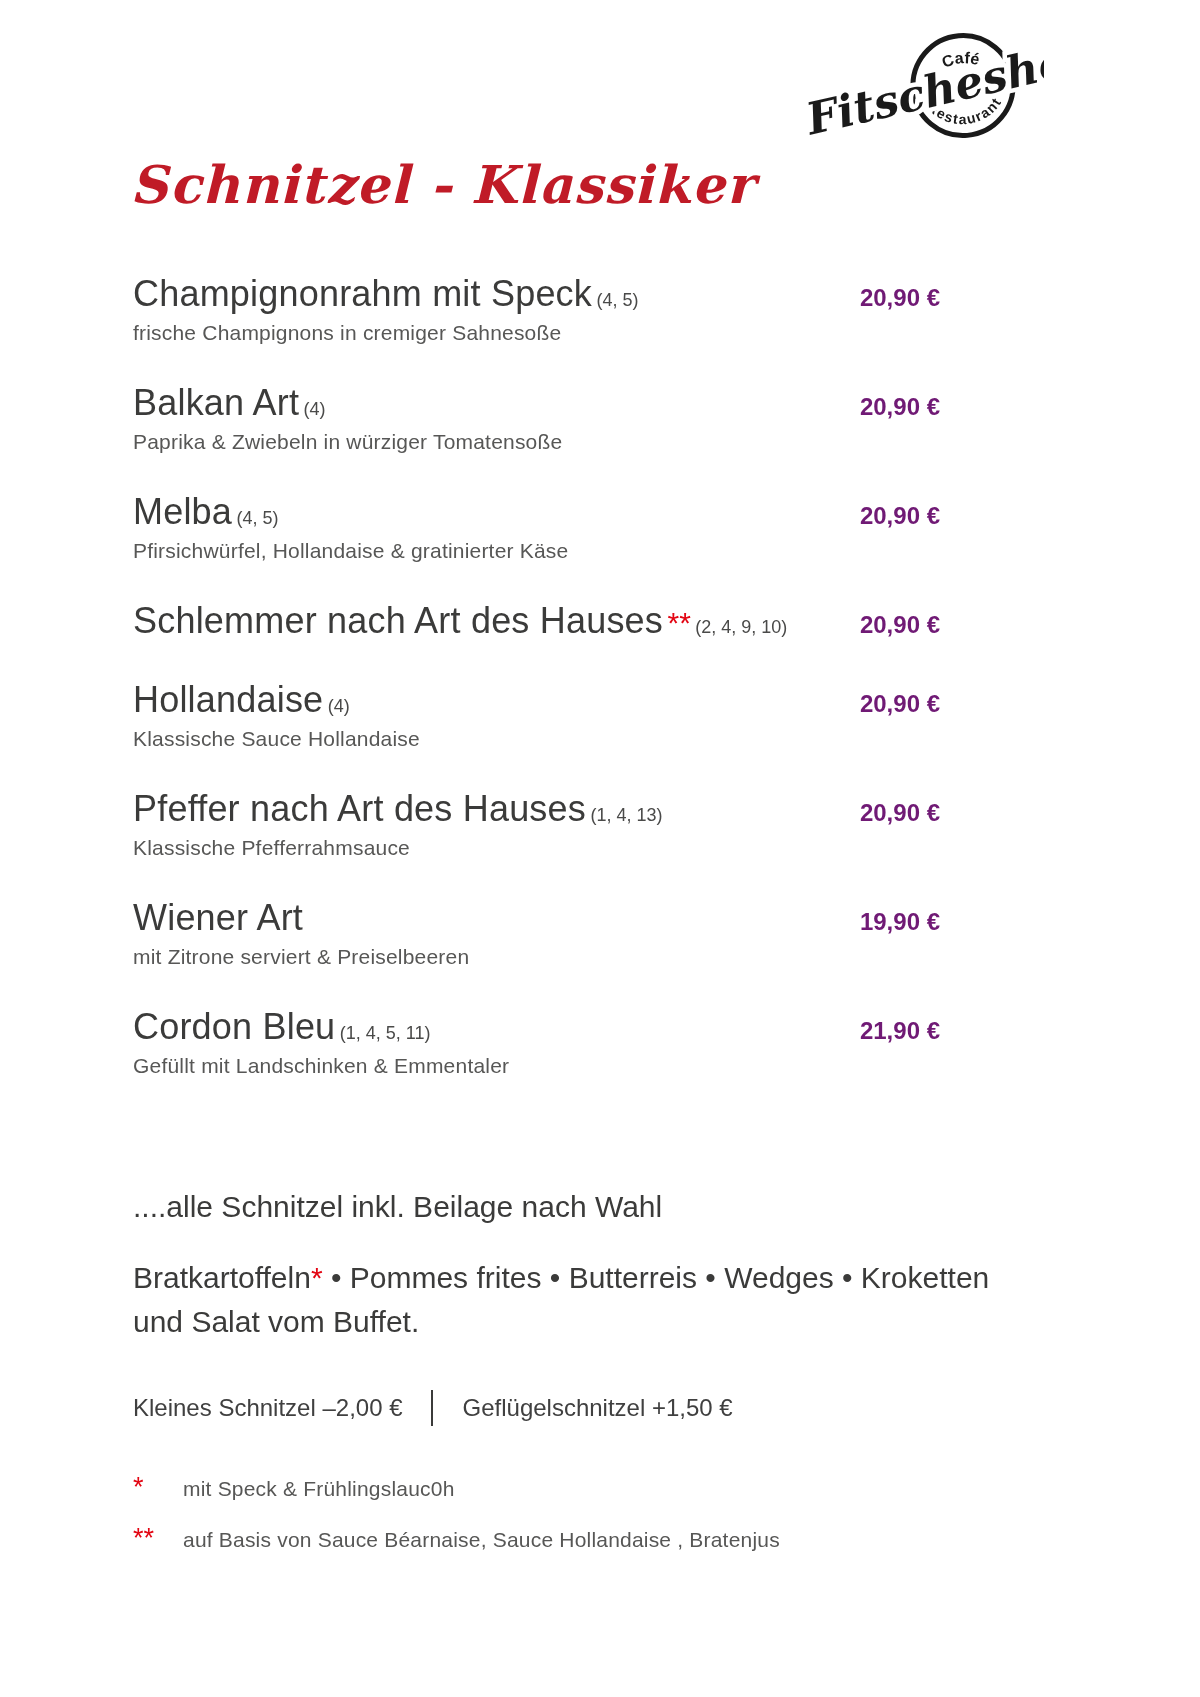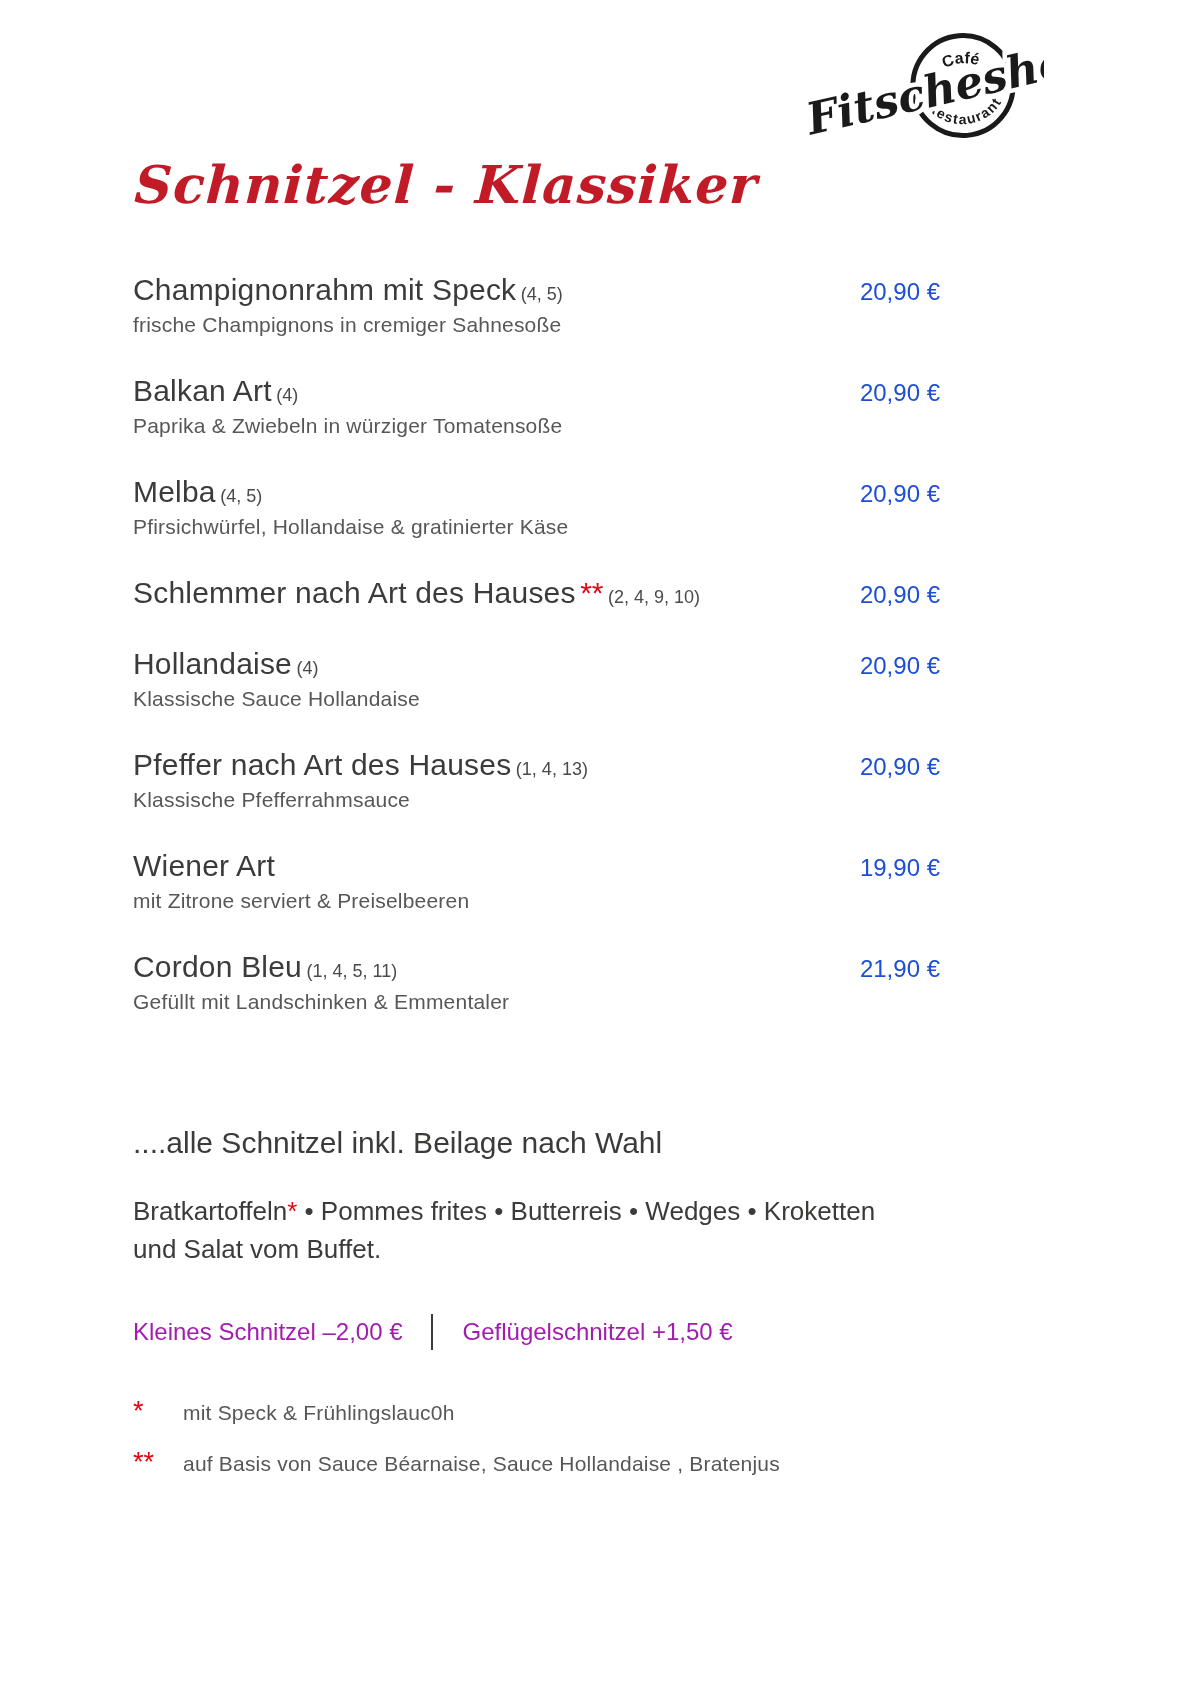--- a/index.html
+++ b/index.html
@@ -47,71 +47,71 @@
   }
   
   .menu { margin-top: 56px; }
   .item { margin-bottom: 37px; }
   .item-head {
     display: flex;
     justify-content: space-between;
     align-items: baseline;
   }
   .item-name {
-    font-size: 30px;
+    font-size: 36px;
     font-weight: 300;
     color: #3b3b3a;
     letter-spacing: 0.2px;
   }
   .item-stars {
     font-size: 30px;
     color: #e30613;
     font-weight: 400;
   }
   .item-allergens {
     font-size: 18px;
     font-weight: 300;
     color: #4a4a49;
   }
   .item-price {
     font-size: 24px;
-    font-weight: 400;
-    color: #1d4ed8;
+    font-weight: 700;
+    color: #701a75;
     white-space: nowrap;
   }
   .item-desc {
     margin-top: 6px;
     font-size: 21px;
     font-weight: 300;
     color: #575756;
     letter-spacing: 0.2px;
   }
   
   .note {
     margin-top: 112px;
     font-size: 30px;
     font-weight: 300;
     color: #3b3b3a;
   }
   .sides {
     margin-top: 32px;
-    font-size: 26px;
+    font-size: 30px;
     font-weight: 300;
     color: #3b3b3a;
     line-height: 1.47;
     width: 860px;
   }
   .red-star { color: #e30613; }
   .size-options {
     margin-top: 46px;
     display: flex;
     align-items: center;
     font-size: 24px;
     font-weight: 300;
-    color: #a21caf;
+    color: #404040;
   }
   .size-divider {
     display: inline-block;
     width: 2px; height: 36px;
     background: #3b3b3a;
     margin: 0 30px 0 28px;
   }
   .footnotes { margin-top: 46px; }
   .footnote {
     display: flex;

